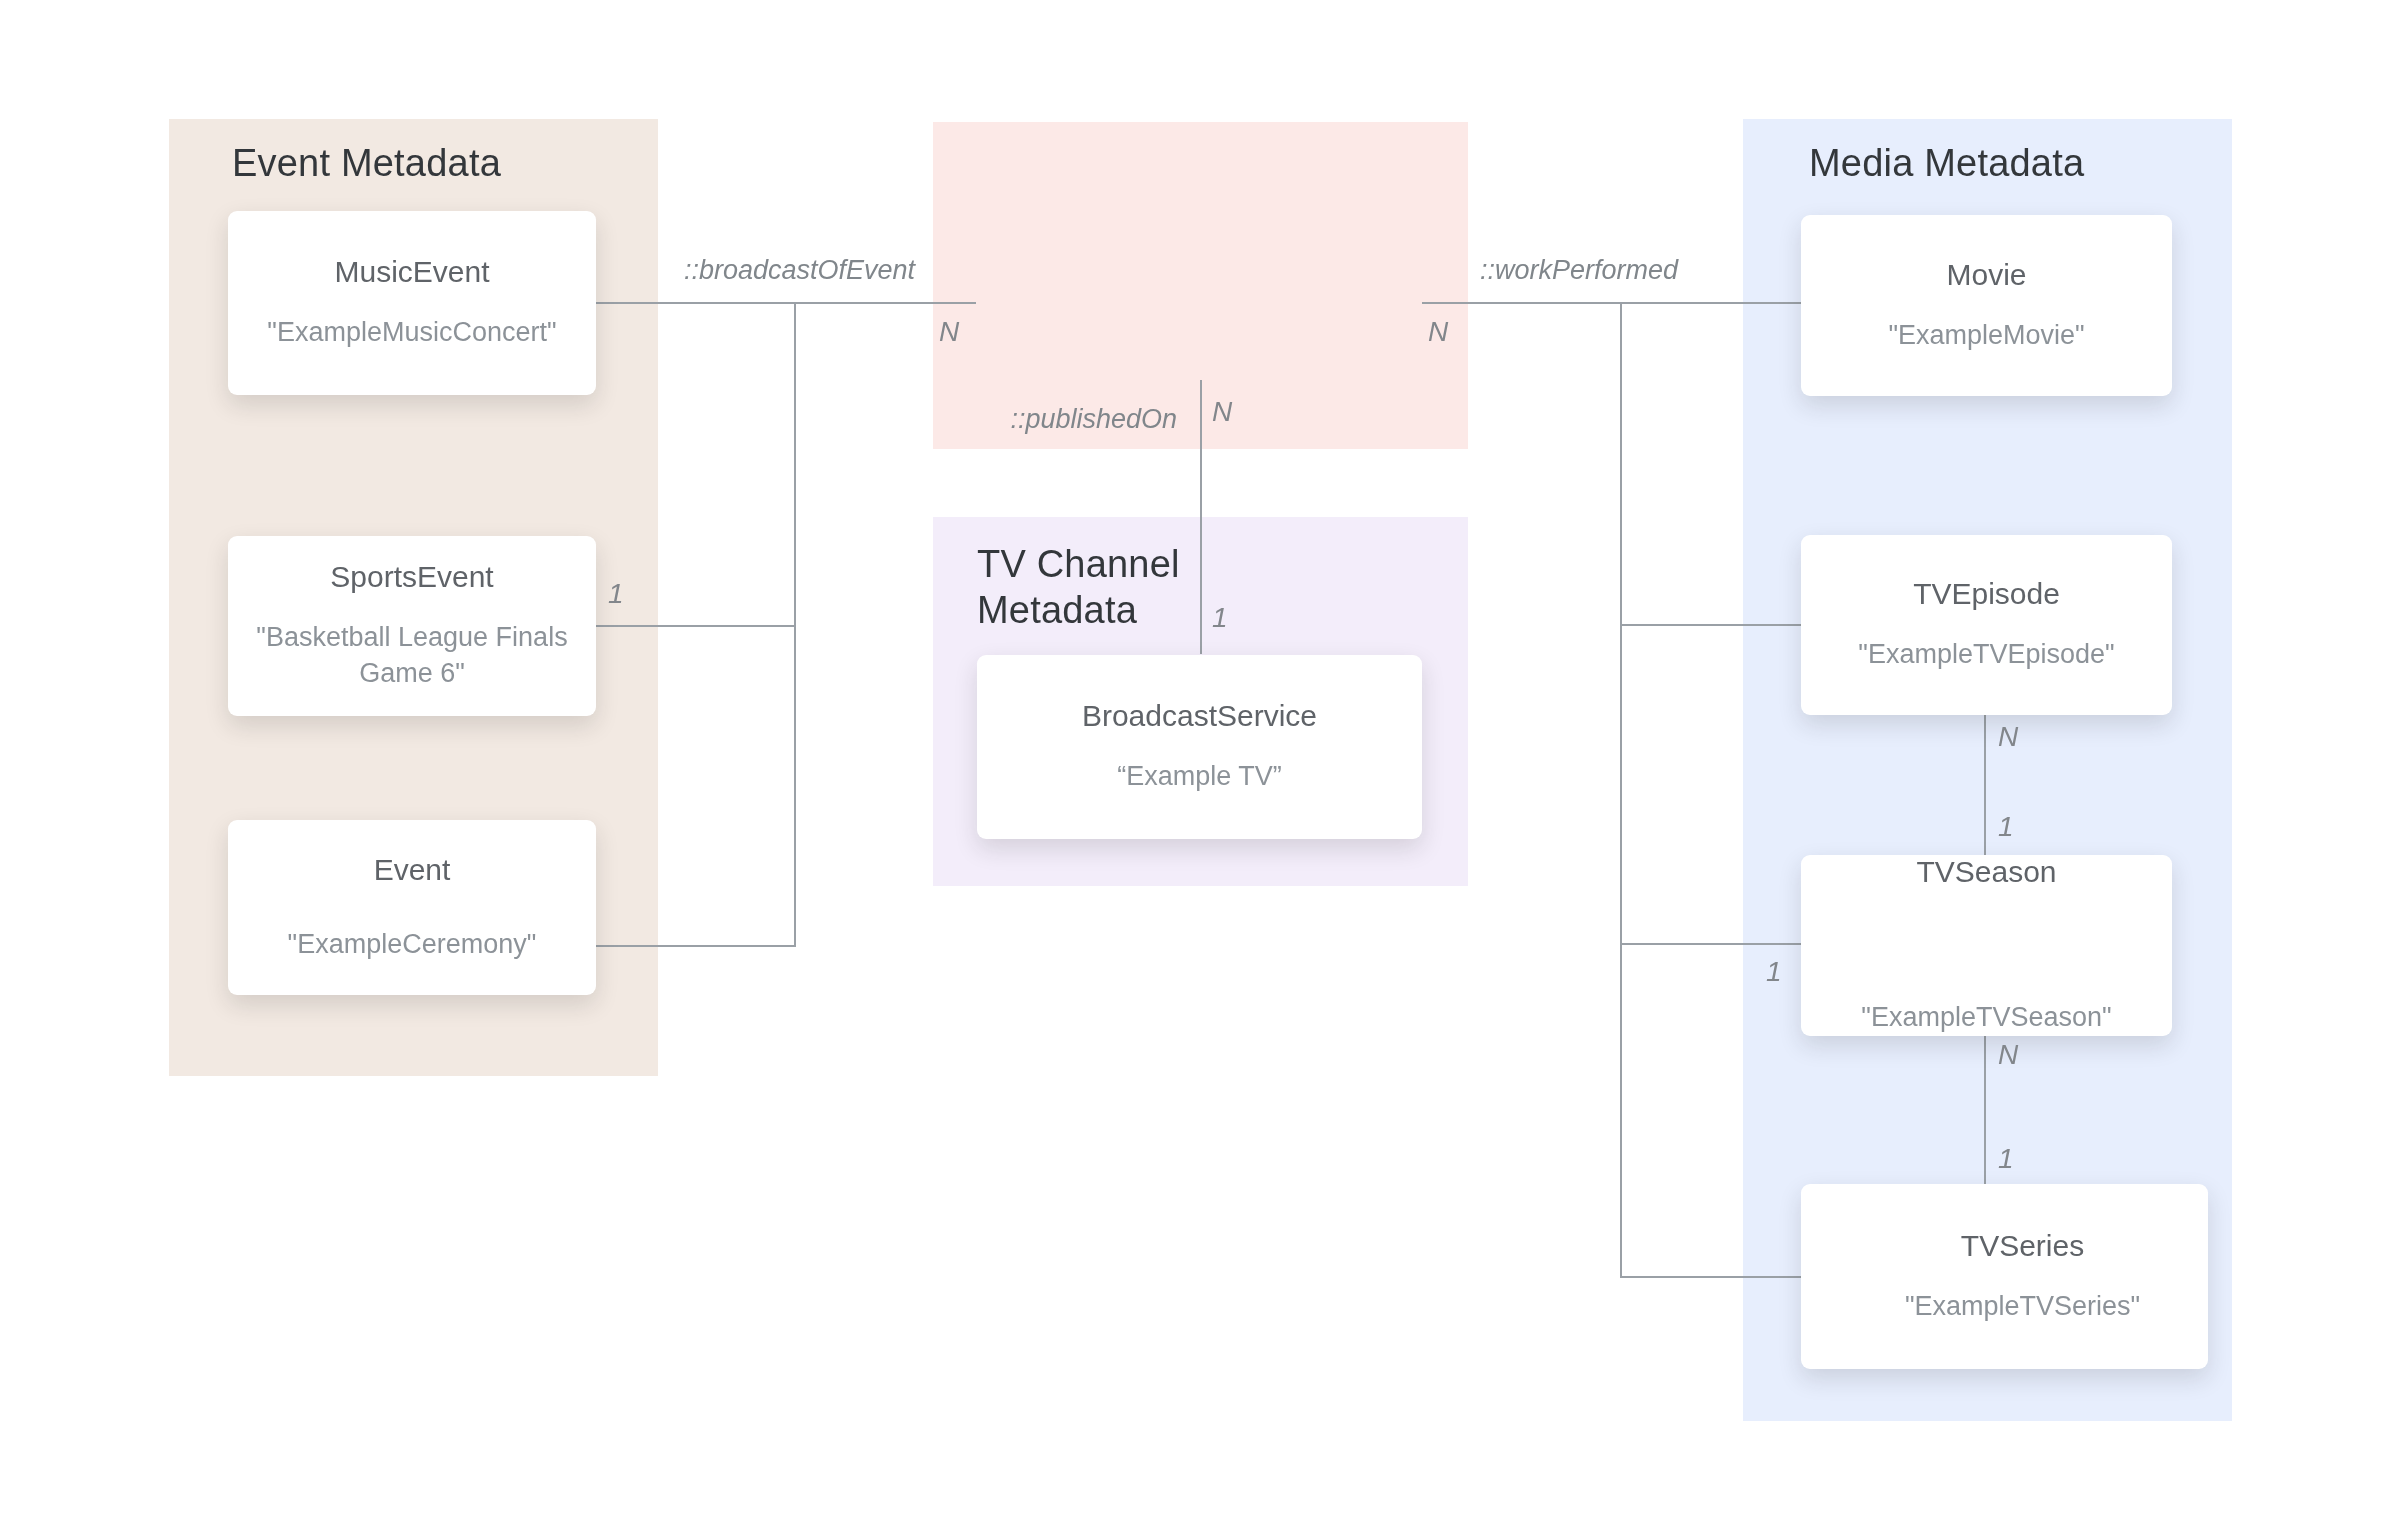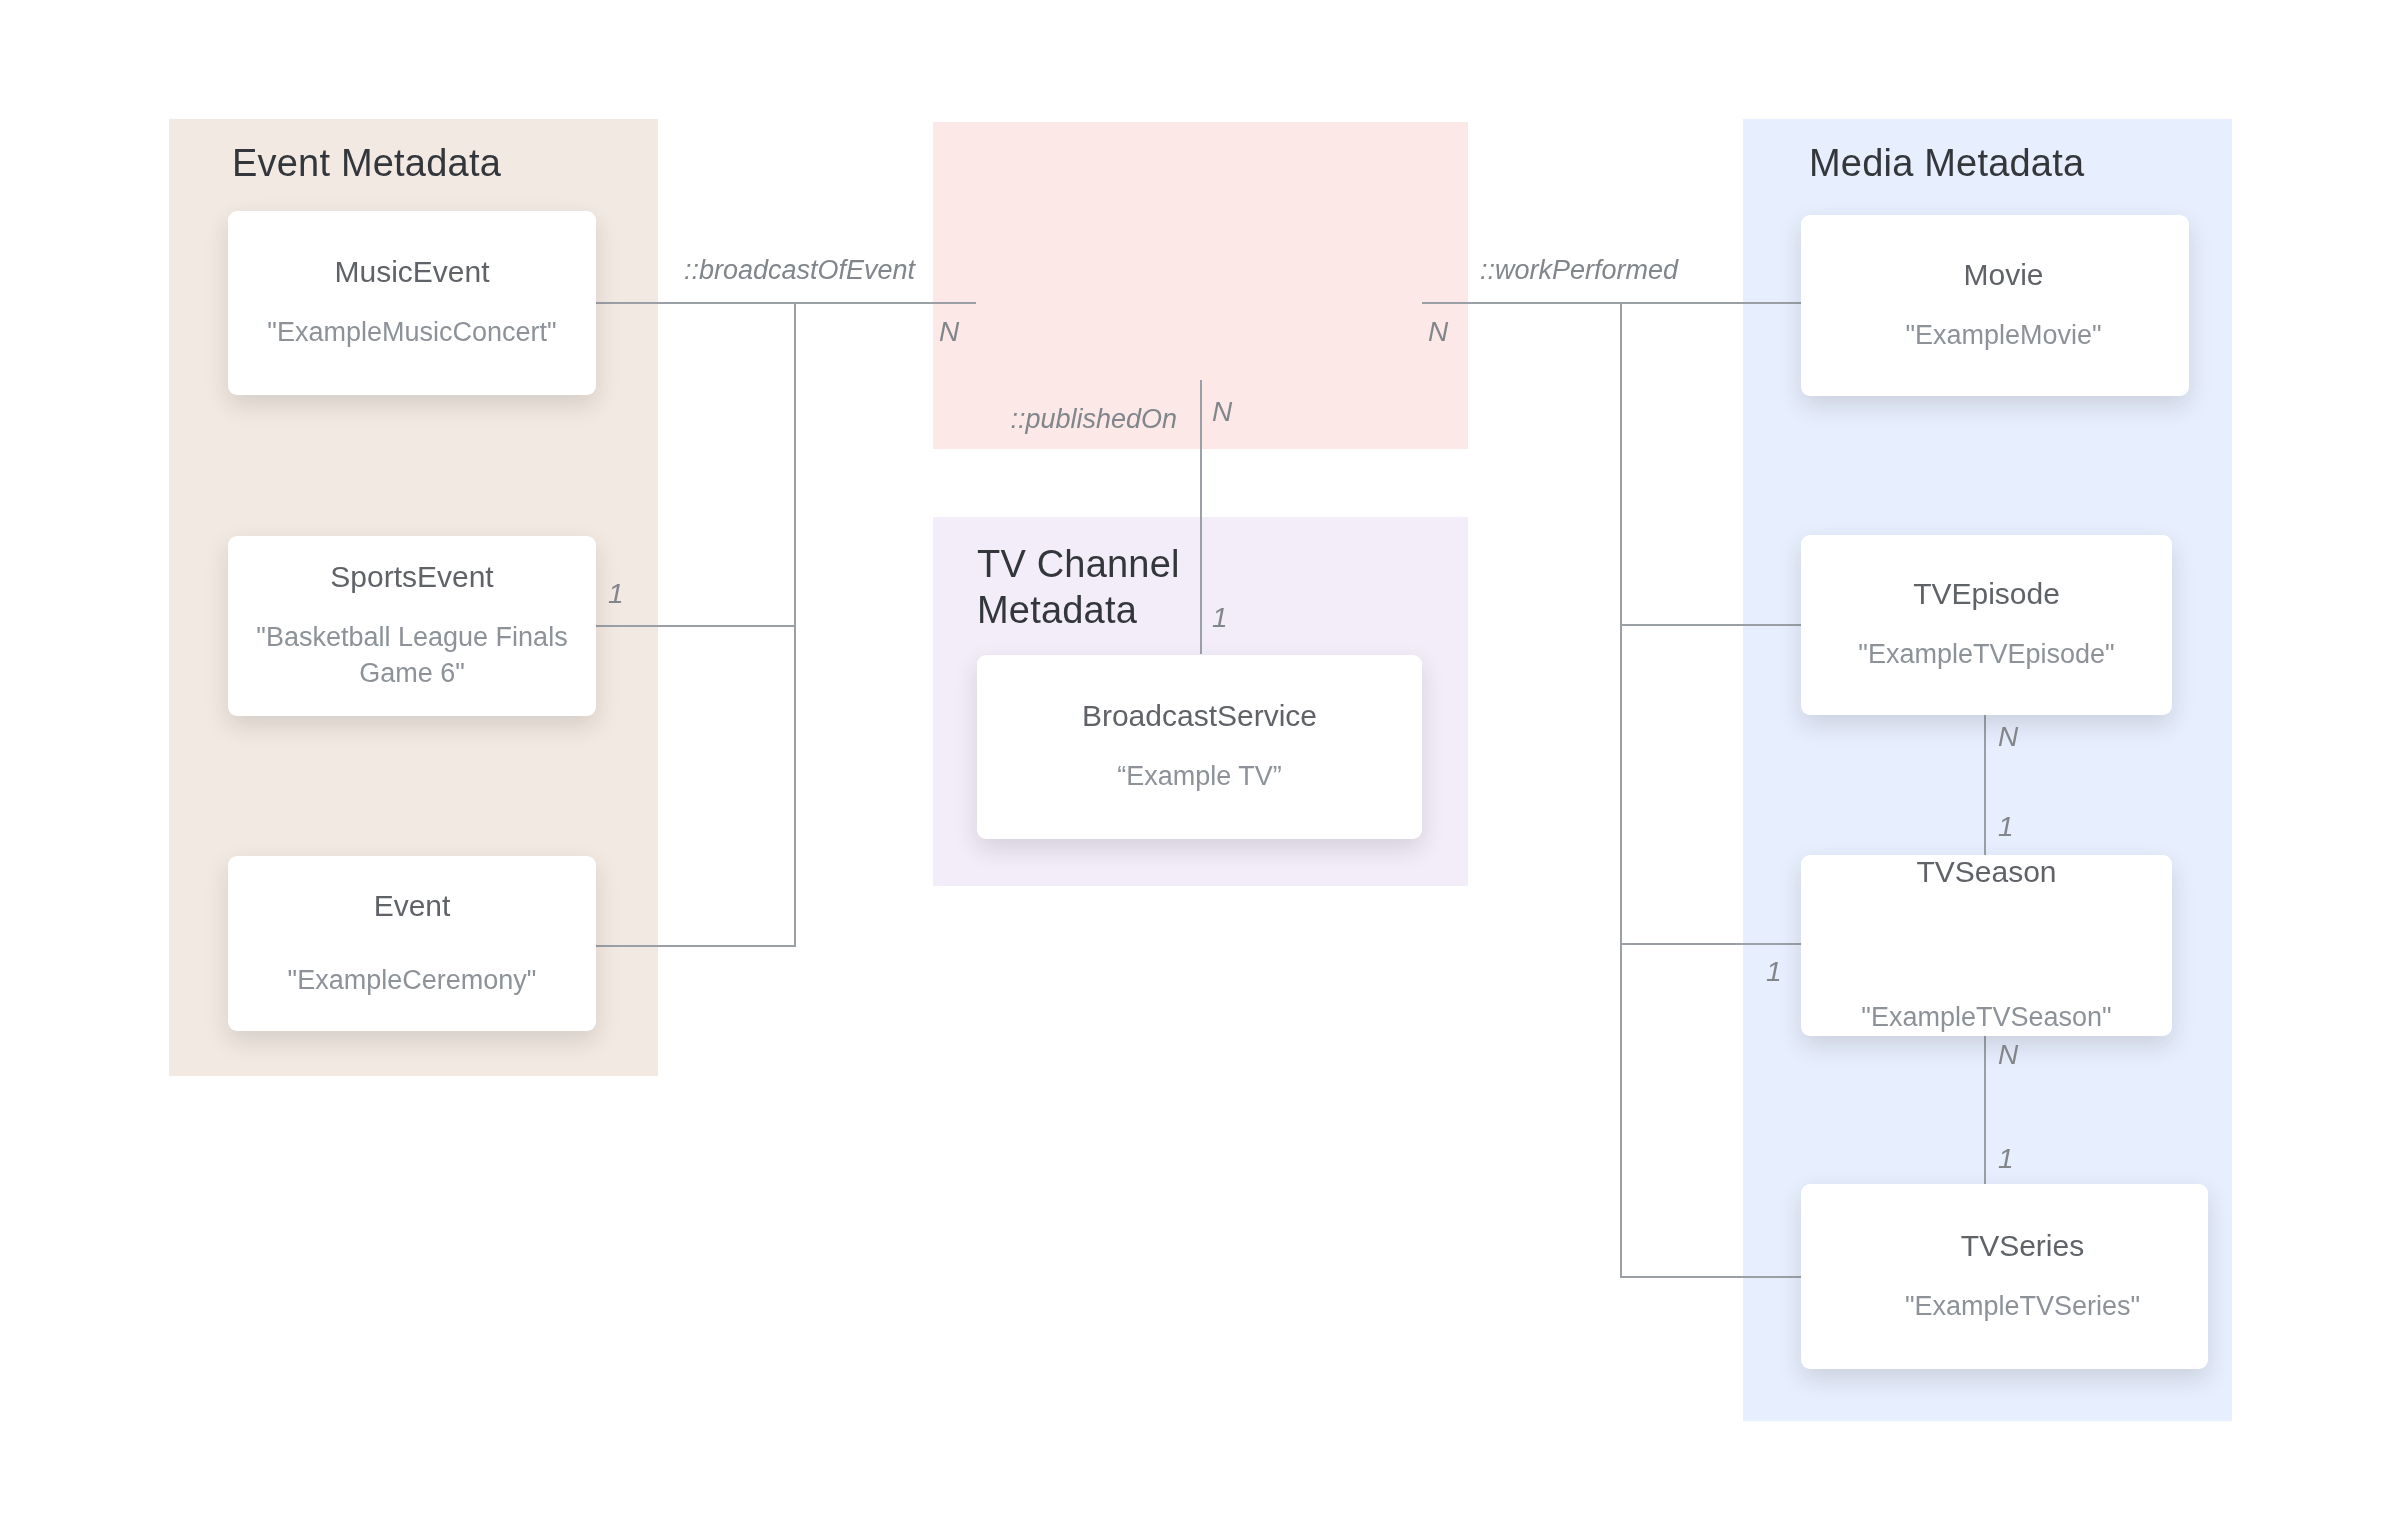--- a/index.html
+++ b/index.html
@@ -45,24 +45,24 @@
     align-items: center;
     justify-content: center;
     gap: 26px;
     text-align: center;
   }
   .card-title { font-size: 30px; color: #5f6368; }
   .card-value { font-size: 27px; color: #8c9298; line-height: 1.32; max-width: 315px; }
 
   #card-music-event      { left: 228px;  top: 211px;  width: 368px; height: 184px; }
   #card-sports-event     { left: 228px;  top: 536px;  width: 368px; height: 180px; }
-  #card-event            { left: 228px;  top: 856px;  width: 368px; height: 175px; gap: 40px; }
+  #card-event            { left: 228px;  top: 820px;  width: 368px; height: 175px; gap: 40px; }
   #card-broadcast-event  { left: 977px; top: 196px;  width: 445px; height: 184px; }
   #card-broadcast-service{ left: 977px; top: 655px;  width: 445px; height: 184px; }
-  #card-movie            { left: 1801px; top: 215px;  width: 371px; height: 181px; padding-left: 17px; }
+  #card-movie            { left: 1801px; top: 215px;  width: 371px; height: 181px; }
   #card-tv-episode       { left: 1801px; top: 535px;  width: 371px; height: 180px; }
   #card-tv-season        { left: 1801px; top: 855px;  width: 371px; height: 181px; justify-content: space-between; }
   #card-tv-series        { left: 1801px; top: 1184px; width: 371px; height: 185px; padding-left: 36px; }
 
   
   .line { position: absolute; background: #9aa0a6; }
   #line-left-main     { left: 596px;  top: 302px;  width: 380px;  height: 1.9px; }
   #line-left-trunk    { left: 794px;  top: 302px;  width: 1.9px;    height: 645px; }
   #line-branch-sports { left: 596px;  top: 625px;  width: 200px;  height: 1.9px; }
   #line-branch-event  { left: 596px;  top: 945px;  width: 200px;  height: 1.9px; }

